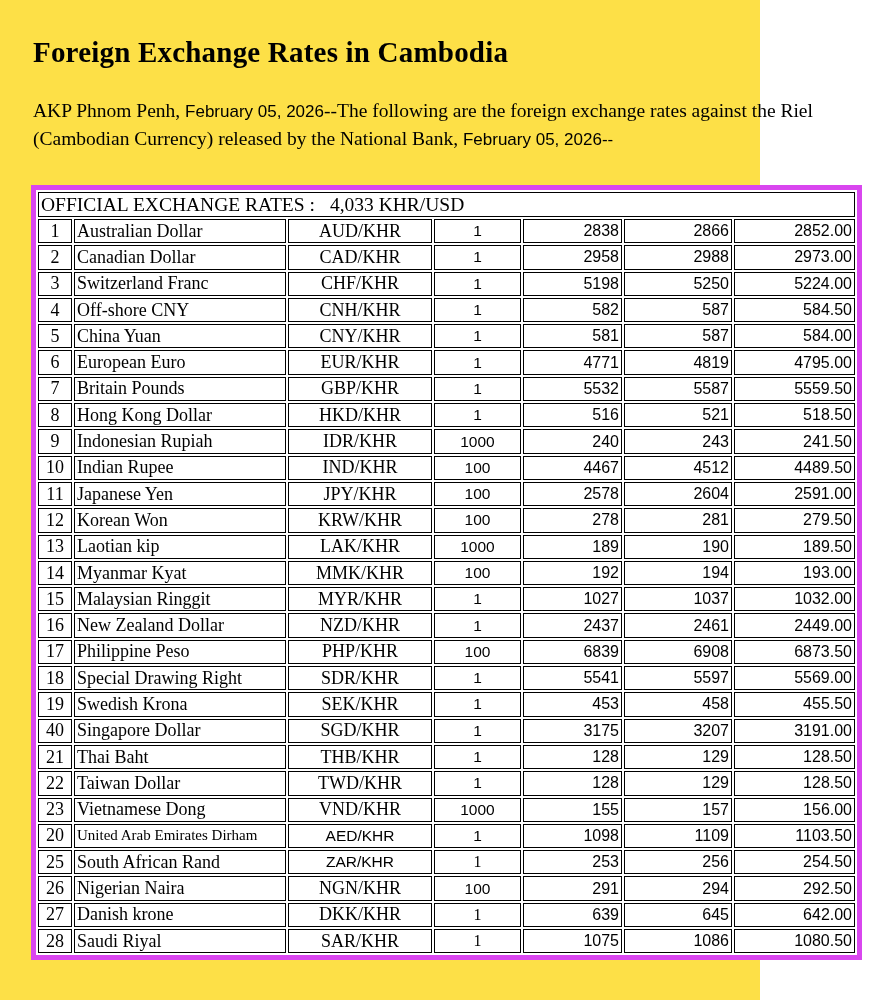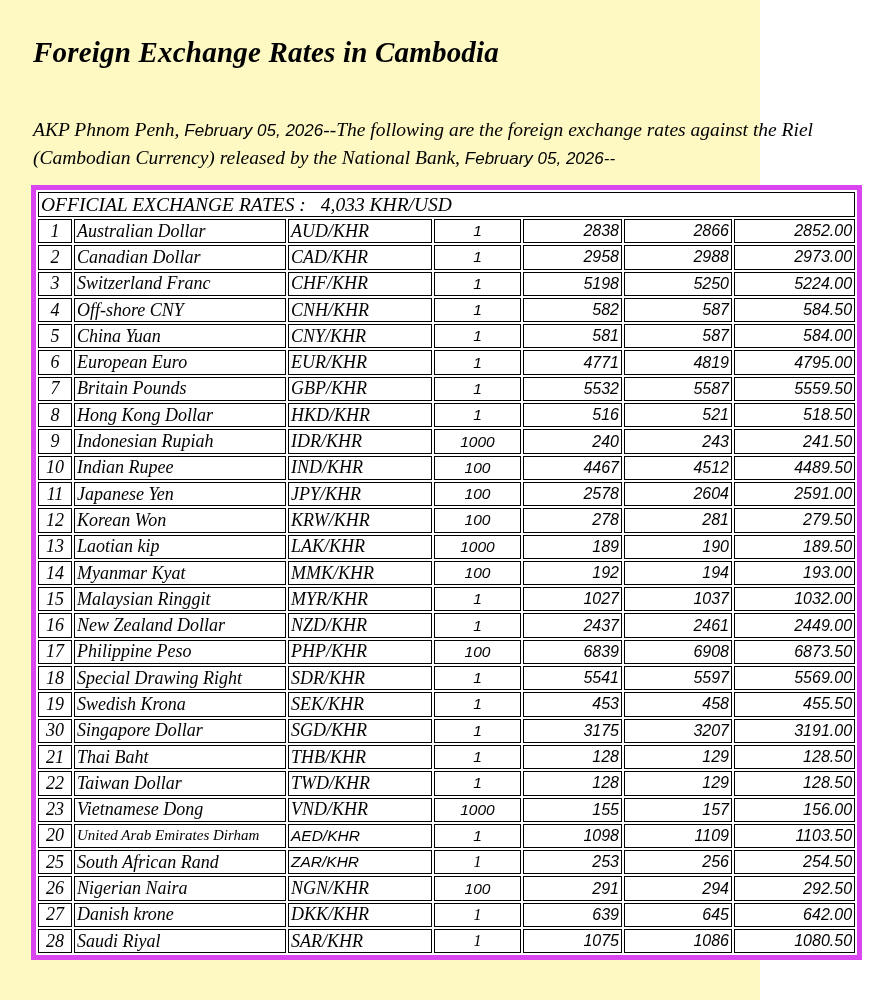--- a/index.html
+++ b/index.html
@@ -7,40 +7,39 @@
     padding: 0;
     background: #ffffff;
     width: 886px;
     height: 1000px;
     overflow: hidden;
   }
   .page {
     position: relative;
     width: 760px;
     height: 1000px;
-    background: #fef9c3;
+    background: #fde047;
     color: #000000;
     font-family: "Liberation Serif", serif;
-    font-style: italic;
   }
   .page-title {
     position: absolute;
     left: 33px;
     top: 36px;
     margin: 0;
     font-family: "Liberation Serif", serif;
     font-weight: bold;
     font-size: 29px;
     letter-spacing: 0.2px;
     white-space: nowrap;
   }
   .intro {
     position: absolute;
     left: 33px;
-    top: 116px;
+    top: 97px;
     width: 816px;
     margin: 0;
     font-family: "Liberation Serif", serif;
     font-size: 19.5px;
     line-height: 27px;
     color: #000000;
   }
   .seg-serif { font-family: "Liberation Serif", serif; }
   .seg-sans  { font-family: "Liberation Sans", sans-serif; font-size: 17px; }
 
@@ -85,20 +84,21 @@
     text-align: center;
   }
   td.c-currency {
     font-family: "Liberation Serif", serif;
     font-size: 18px;
     text-align: left;
   }
   td.c-convention {
     font-family: "Liberation Serif", serif;
     font-size: 18px;
+    text-align: center;
   }
   td.c-unit {
     font-family: "Liberation Sans", sans-serif;
     font-size: 15.5px;
     text-align: center;
   }
   td.c-num {
     font-family: "Liberation Sans", sans-serif;
     font-size: 16px;
     text-align: right;
@@ -302,21 +302,21 @@
           <tr>
             <td class="c-no">19</td>
             <td class="c-currency">Swedish Krona</td>
             <td class="c-convention">SEK/KHR</td>
             <td class="c-unit">1</td>
             <td class="c-num">453</td>
             <td class="c-num">458</td>
             <td class="c-num">455.50</td>
           </tr>
           <tr>
-            <td class="c-no">30</td>
+            <td class="c-no">40</td>
             <td class="c-currency">Singapore Dollar</td>
             <td class="c-convention">SGD/KHR</td>
             <td class="c-unit">1</td>
             <td class="c-num">3175</td>
             <td class="c-num">3207</td>
             <td class="c-num">3191.00</td>
           </tr>
           <tr>
             <td class="c-no">21</td>
             <td class="c-currency">Thai Baht</td>

